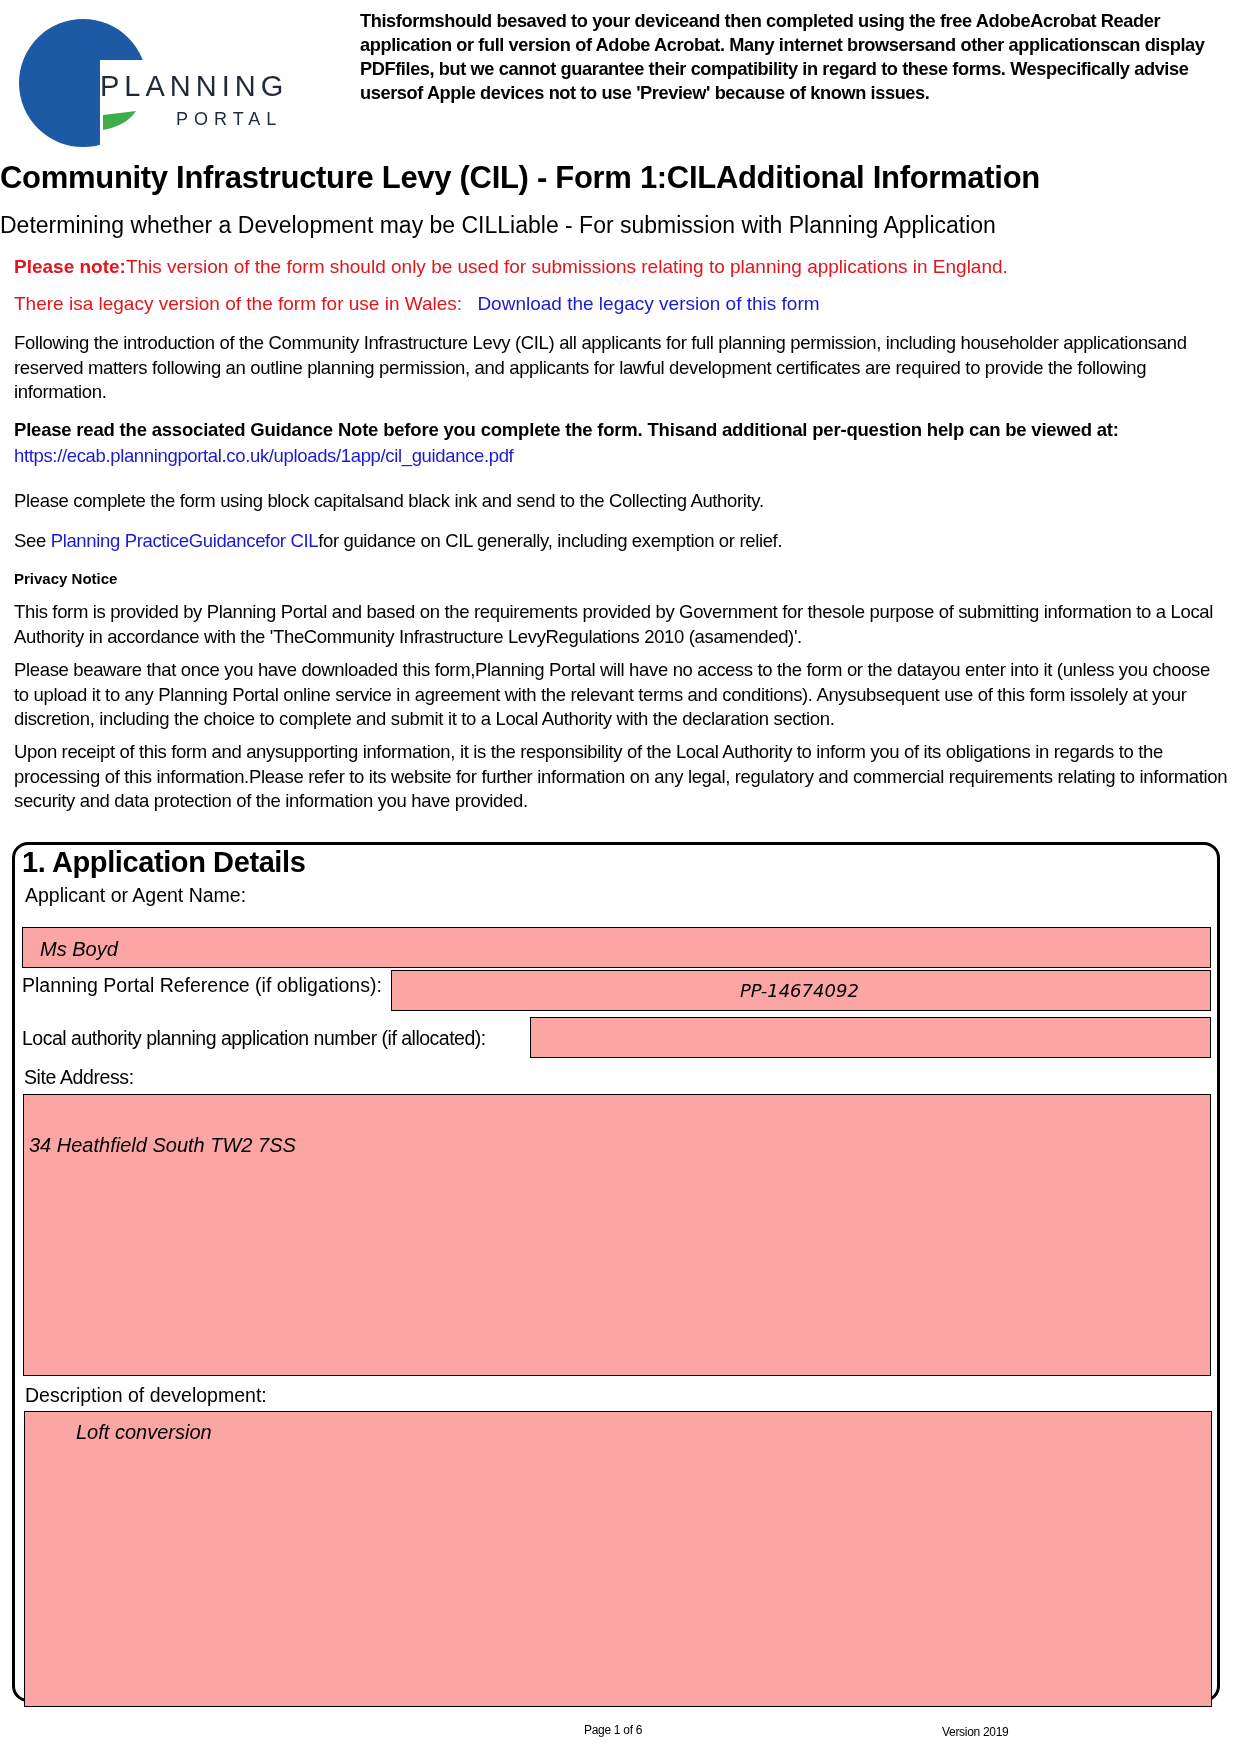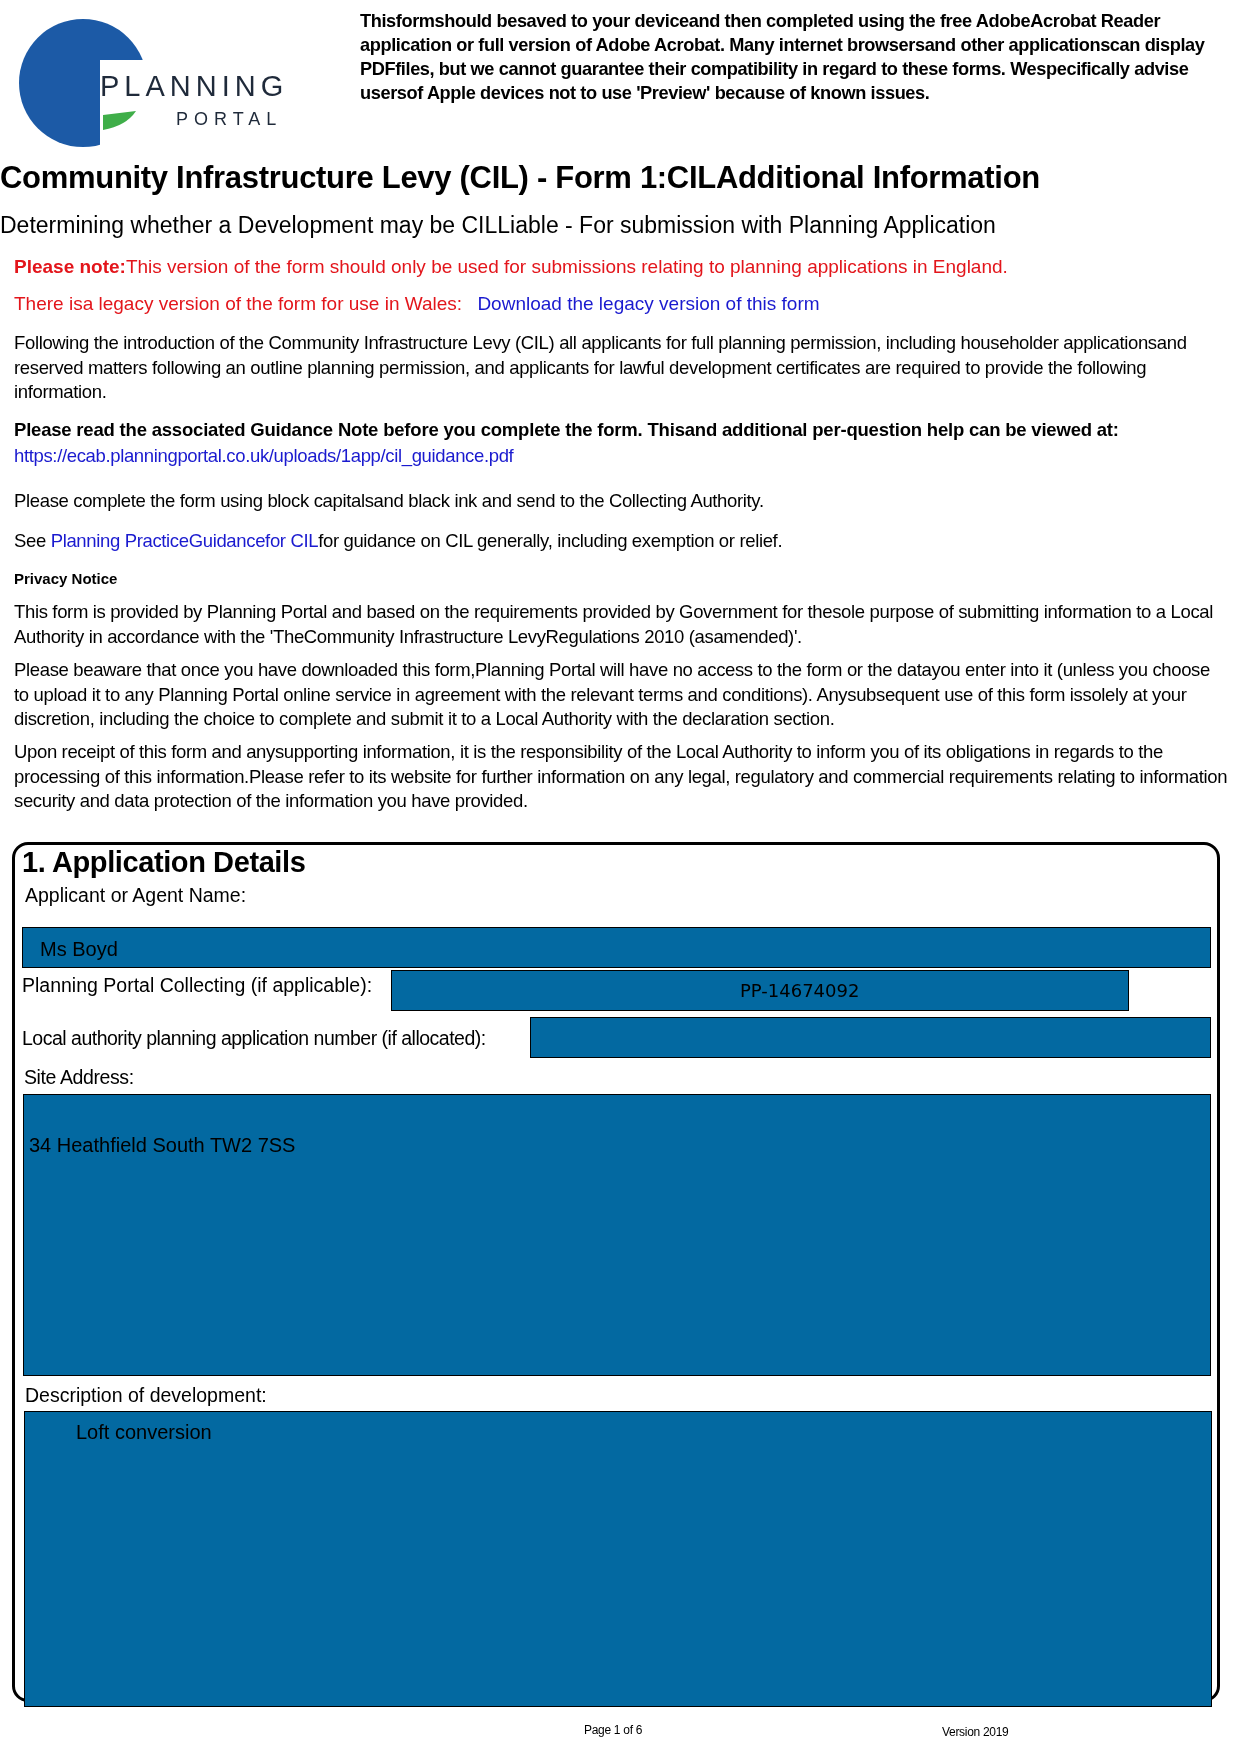--- a/index.html
+++ b/index.html
@@ -27,22 +27,23 @@
   .para { left: 14px; width: 1215px; font-size: 18.5px; line-height: 24.5px; letter-spacing: -0.35px; }
   .bold { font-weight: bold; }
   .h2 { left: 14px; font-size: 15px; font-weight: bold; }
   .section {
     left: 12px; top: 842px; width: 1208px; height: 860px;
     border: 3px solid #000; border-radius: 16px; box-sizing: border-box;
   }
   .sec-title { left: 22px; top: 846px; font-size: 29px; font-weight: bold; letter-spacing: -0.4px; }
   .label { font-size: 19.5px; }
   .box {
-    border: 1.5px solid #000; box-sizing: border-box; background: #0369a1;
+    border: 1.5px solid #000; box-sizing: border-box; background: #fca5a5;
     font-size: 20px;
+    font-style: italic;
   }
   .footer { font-size: 12px; letter-spacing: -0.3px; }
 </style>
 </head>
 <body>
 
 <div class="abs logo">
   <svg width="285" height="130" viewBox="0 0 285 130">
     <circle cx="65" cy="65" r="64" fill="#1c5aa6"></circle>
     <rect x="82" y="42" width="80" height="90" fill="#ffffff"></rect>
@@ -82,22 +83,22 @@
 <div class="abs para" style="top:740px;">Upon receipt of this form and anysupporting information, it is the responsibility of the Local Authority to inform you of its obligations in regards to the processing of this information.Please refer to its website for further information on any legal, regulatory and commercial requirements relating to information security and data protection of the information you have provided.</div>
 
 <div class="abs section"></div>
 <div class="abs sec-title">1. Application Details</div>
 
 <div class="abs label" style="left:25px;top:884px;">Applicant or Agent Name:</div>
 <div class="abs box" style="left:22px;top:927px;width:1189px;height:41px;">
   <span class="abs" style="left:17px;top:10px;">Ms Boyd</span>
 </div>
 
-<div class="abs label" style="left:22px;top:974px;">Planning Portal Collecting (if applicable):</div>
-<div class="abs box" style="left:391px;top:970px;width:738px;height:41px;">
+<div class="abs label" style="left:22px;top:974px;">Planning Portal Reference (if obligations):</div>
+<div class="abs box" style="left:391px;top:970px;width:820px;height:41px;">
   <span class="abs" style="left:348px;top:9px;font-family:'DejaVu Sans',sans-serif;font-size:18px;">PP-14674092</span>
 </div>
 
 <div class="abs label" style="left:22px;top:1027px;letter-spacing:-0.5px;">Local authority planning application number (if allocated):</div>
 <div class="abs box" style="left:530px;top:1017px;width:681px;height:41px;">
   <span></span>
 </div>
 
 <div class="abs label" style="left:24px;top:1066px;letter-spacing:-0.4px;">Site Address:</div>
 <div class="abs box" style="left:23px;top:1094px;width:1188px;height:282px;">

